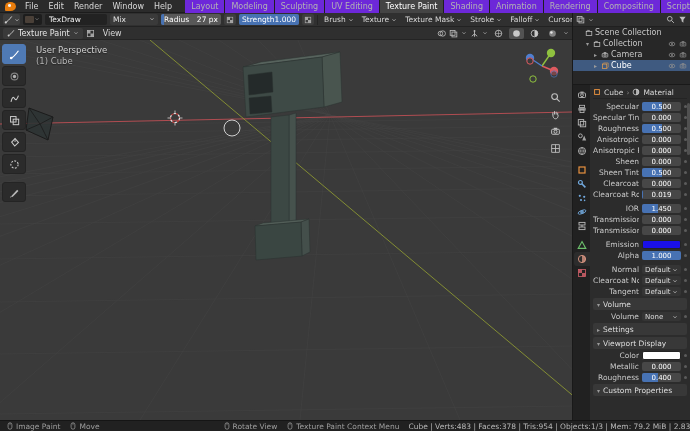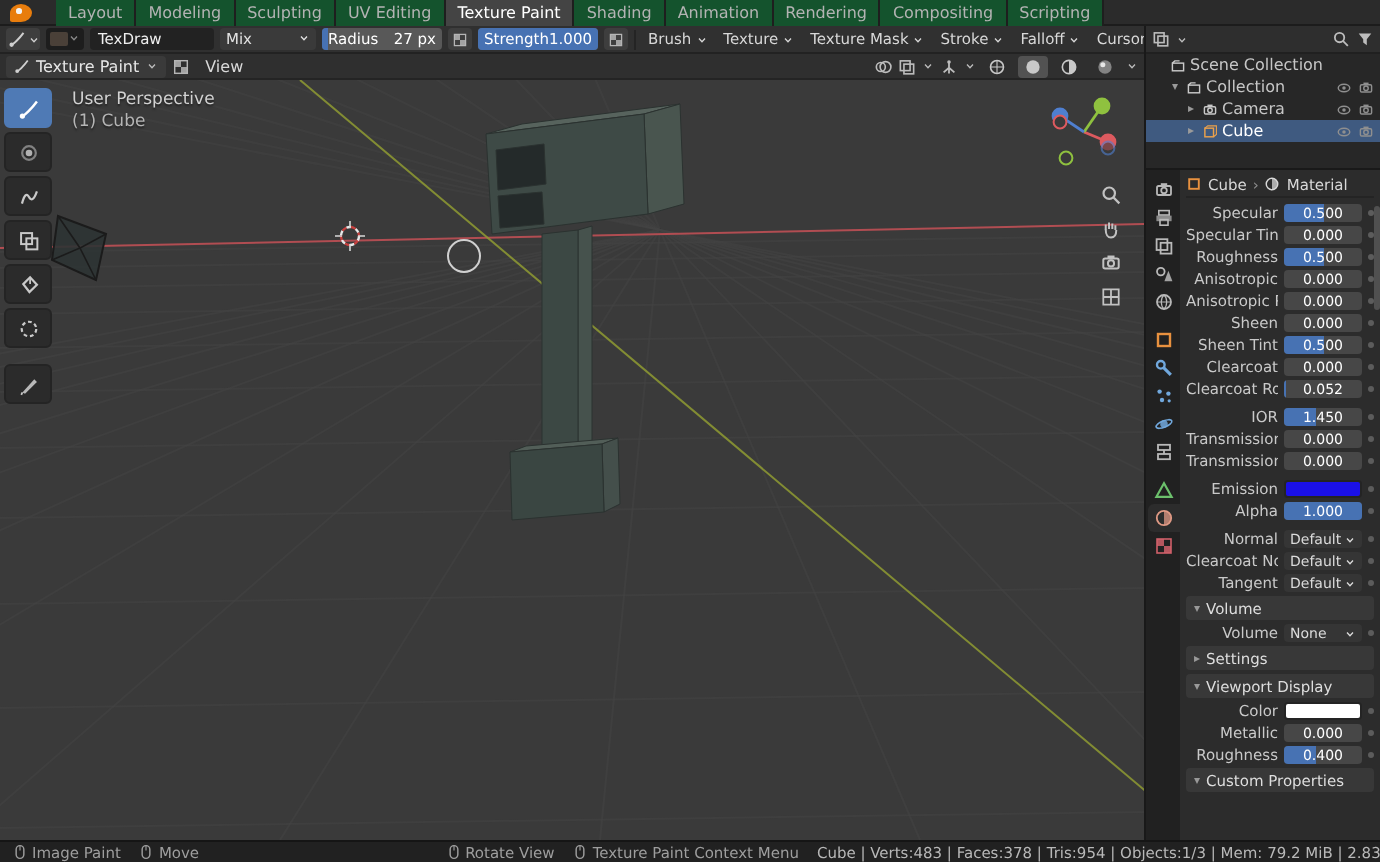--- a/index.html
+++ b/index.html
@@ -10,21 +10,21 @@
 
   
   #topbar { left:0; top:0; width:690px; height:13px; background:#2b2b2b;
     border-bottom:1px solid #1c1c1c; display:flex; align-items:center; font-size:8px; z-index:6; }
   #blender-logo { width:11px; height:9px; margin:0 4px 0 5px; border-radius:50% 50% 50% 10%;
     background:#e87d0d; position:relative; flex:none; }
   #blender-logo:after { content:""; position:absolute; left:2.5px; top:2px; width:3.5px; height:3px;
     border-radius:50%; background:#f4f4f4; }
   .menu-item { padding:0 5px; color:#d9d9d9; height:13px; line-height:13px; }
   #workspace-tabs { display:flex; margin-left:8px; height:13px; }
-  .tab { padding:0 6px; height:13px; line-height:13px; color:#b3b3b3; background:#14532d;
+  .tab { padding:0 6px; height:13px; line-height:13px; color:#b3b3b3; background:#6d28d9;
     border-right:1px solid #1e1e1e; white-space:nowrap; }
   .tab.active { background:#444444; color:#ffffff; }
 
   
   #toolsettings { left:0; top:13px; width:572px; height:14px; background:#303030;
     border-bottom:1px solid #222222; display:flex; align-items:center; gap:3px; padding:0 3px; font-size:7.5px; }
   .w { height:11px; border-radius:2px; display:flex; align-items:center; flex:none; }
   .ts-btn { width:17px; background:#3e3e3e; justify-content:center; gap:1px; color:#cfcfcf; }
   .ts-thumb { width:19px; background:#1d1d1d; justify-content:space-between; padding:0 2px; color:#8a8a8a; }
   .ts-thumb b { width:9px; height:7px; background:#4a4038; border-radius:1px; }
@@ -111,20 +111,21 @@
   #status-spacer { width:105px; flex:none; }
   #status-stats { margin-left:auto; color:#b8b8b8; }
 </style>
 </head>
 <body>
 
 <div id="app">
 
   <div id="topbar" class="region">
     <span id="blender-logo"></span>
+    <div id="menubar"><span class="menu-item">File</span><span class="menu-item">Edit</span><span class="menu-item">Render</span><span class="menu-item">Window</span><span class="menu-item">Help</span></div>
     <div id="workspace-tabs">
         <span class="tab">Layout</span>
         <span class="tab">Modeling</span>
         <span class="tab">Sculpting</span>
         <span class="tab">UV Editing</span>
         <span class="tab active">Texture Paint</span>
         <span class="tab">Shading</span>
         <span class="tab">Animation</span>
         <span class="tab">Rendering</span>
         <span class="tab">Compositing</span>
@@ -800,21 +801,21 @@
             <span class="pwidget">
               <i class="fill" style="width:0%"></i>
               <span>0.000</span>
             </span>
             <span class="pdot"></span>
           </div>
           <div class="prow">
             <span class="plabel">Clearcoat Ro...</span>
             <span class="pwidget">
               <i class="fill" style="width:3%"></i>
-              <span>0.052</span>
+              <span>0.019</span>
             </span>
             <span class="pdot"></span>
           </div>
           <div class="pgap"></div>
           <div class="prow">
             <span class="plabel">IOR</span>
             <span class="pwidget">
               <i class="fill" style="width:40%"></i>
               <span>1.450</span>
             </span>

